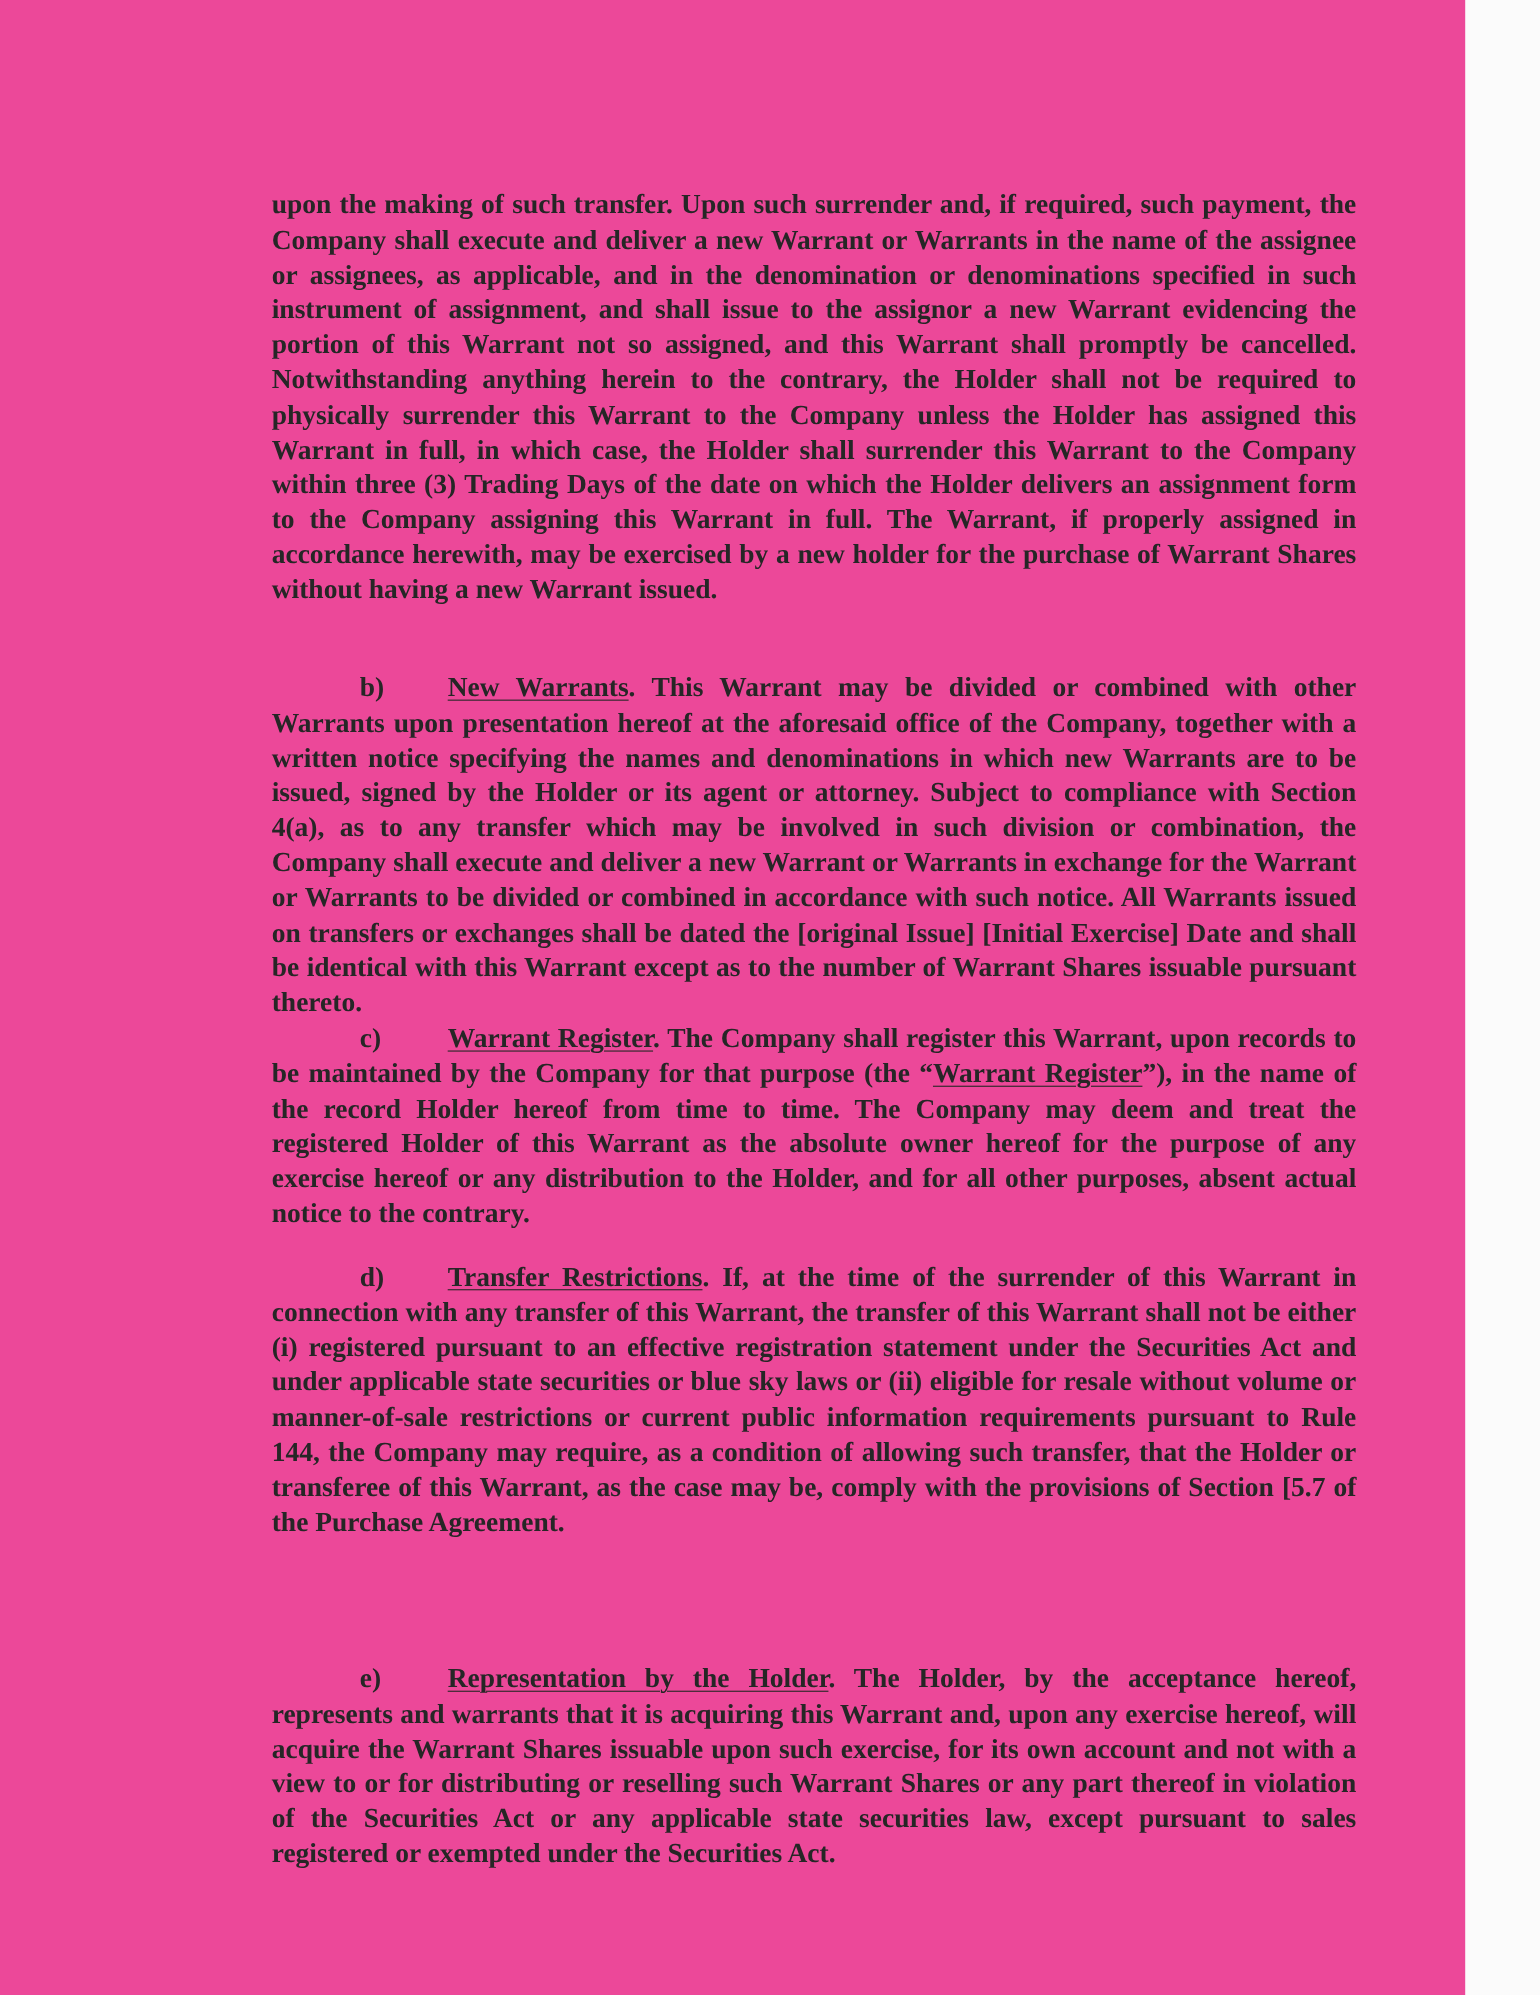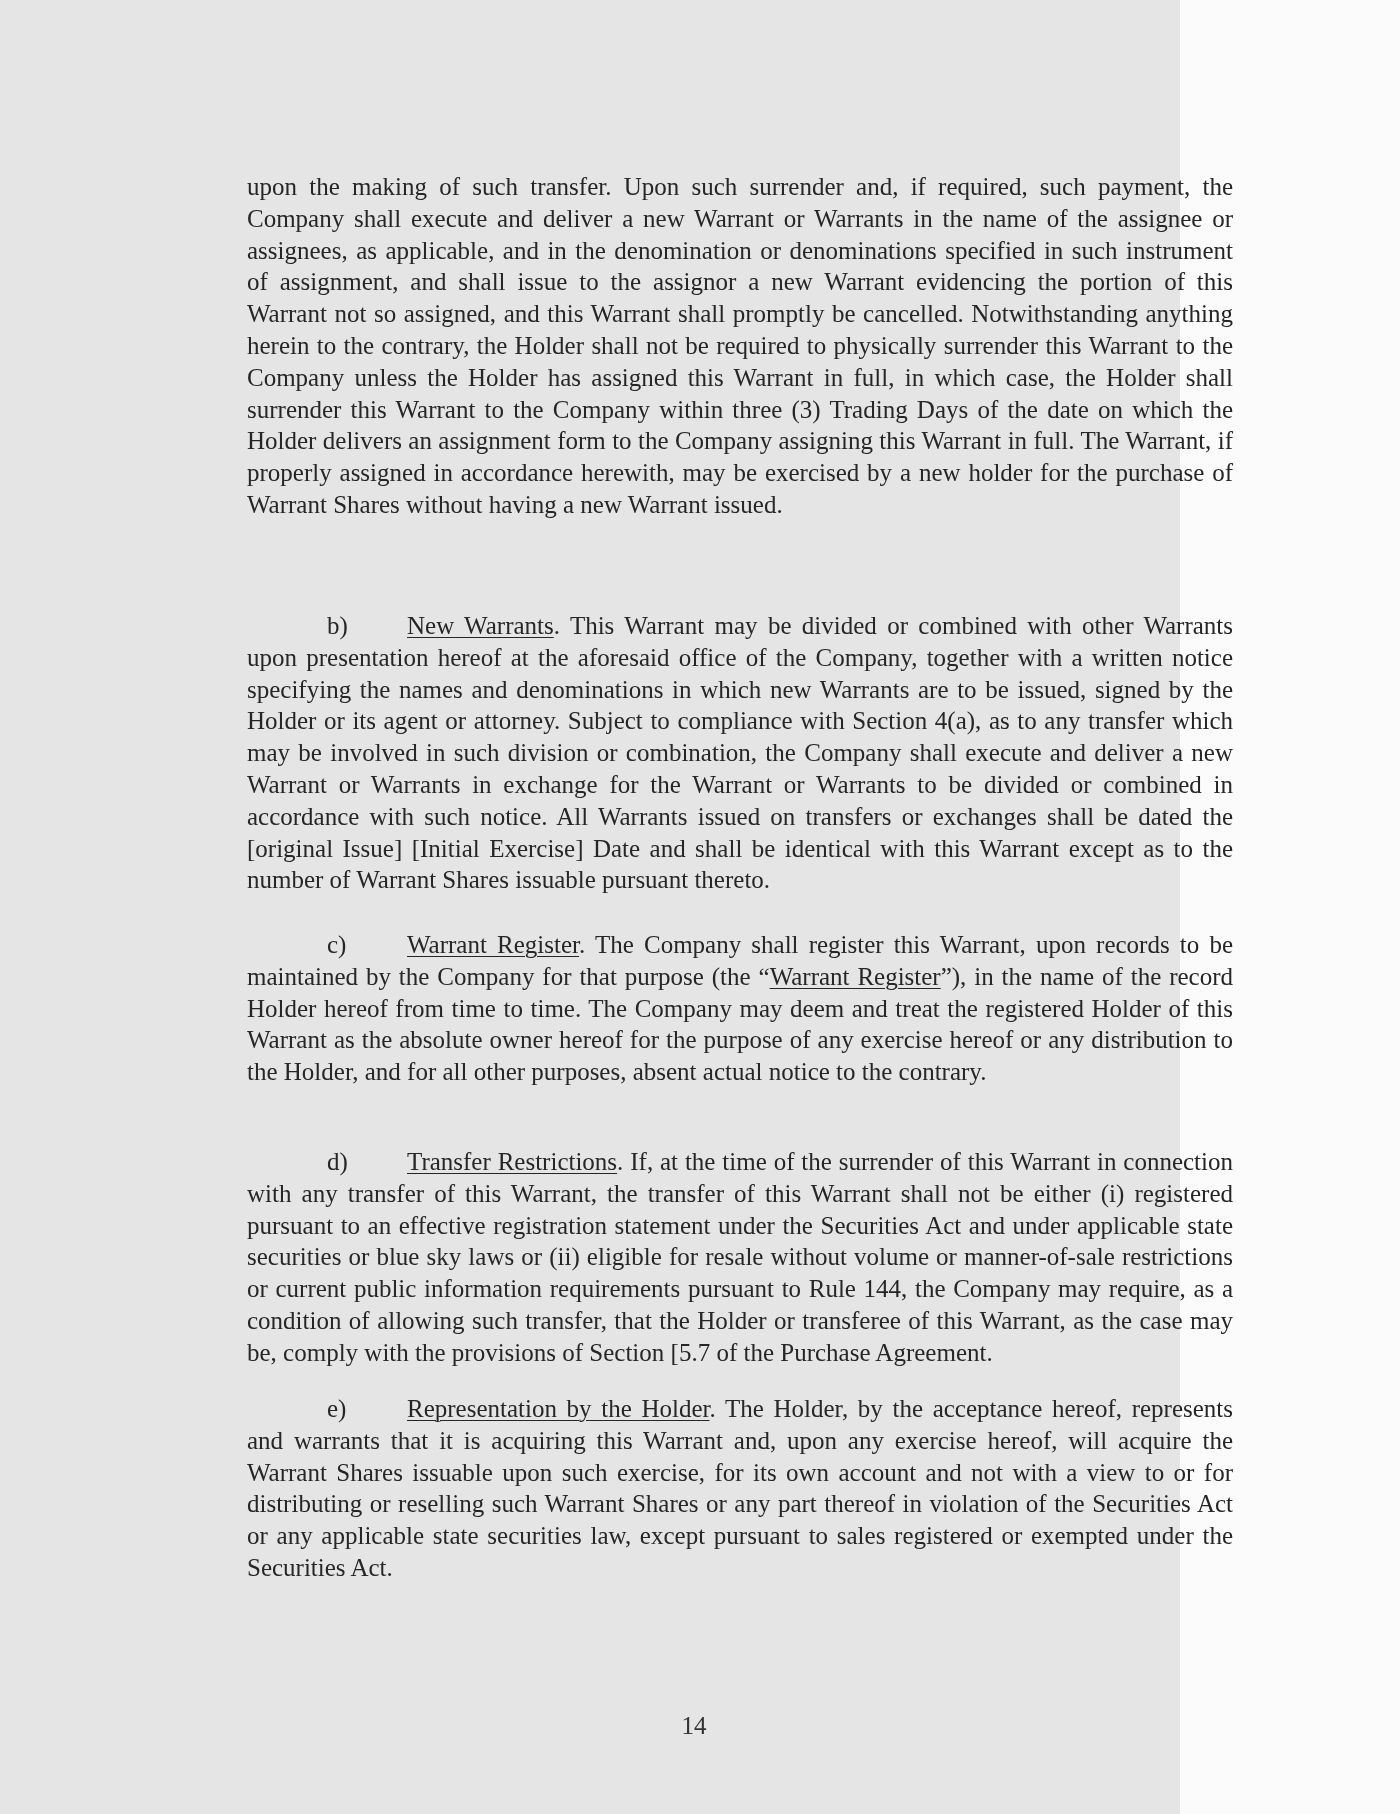--- a/index.html
+++ b/index.html
@@ -11,44 +11,45 @@
       width: 1400px;
       height: 1814px;
       position: relative;
       overflow: hidden;
       font-family: "Liberation Serif", "DejaVu Serif", serif;
       color: #262626;
     }
     .page {
       position: absolute;
       left: 0; top: 0;
-      width: 1180px;
+      width: 1332px;
       height: 1814px;
-      background: #e5e5e5;
+      background: #ec4899;
+      font-weight: bold;
     }
     .body-text {
       position: absolute;
       left: 247px;
       width: 986px;
       font-size: 25px;
       line-height: 31.8px;
       text-align: justify;
       margin: 0;
       -webkit-font-smoothing: antialiased;
     }
     .para {
       margin: 0;
       text-align: justify;
       text-align-last: left;
     }
     .para-a { top: 171px; }
     .para-b { top: 610px; }
     .para-c { top: 929px; }
     .para-d { top: 1146px; }
-    .para-e { top: 1393px; }
+    .para-e { top: 1511px; }
     .item-letter {
       display: inline-block;
       width: 80px;
       margin-left: 80px;
     }
     .heading-u {
       text-decoration: underline;
       text-decoration-thickness: 1px;
       text-underline-offset: 3px;
     }
@@ -81,17 +82,14 @@
   </p>
 
   <p class="body-text para para-d">
     <span class="item-letter">d)</span><span class="heading-u">Transfer Restrictions</span><span>. If, at the time of the surrender of this Warrant in connection with any transfer of this Warrant, the transfer of this Warrant shall not be either (i) registered pursuant to an effective registration statement under the Securities Act and under applicable state securities or blue sky laws or (ii) eligible for resale without volume or manner-of-sale restrictions or current public information requirements pursuant to Rule 144, the Company may require, as a condition of allowing such transfer, that the Holder or transferee of this Warrant, as the case may be, comply with the provisions of Section [5.7 of the Purchase Agreement.</span>
   </p>
 
   <p class="body-text para para-e">
     <span class="item-letter">e)</span><span class="heading-u">Representation by the Holder</span><span>.  The Holder, by the acceptance hereof, represents and warrants that it is acquiring this Warrant and, upon any exercise hereof, will acquire the Warrant Shares issuable upon such exercise, for its own account and not with a view to or for distributing or reselling such Warrant Shares or any part thereof in violation of the Securities Act or any applicable state securities law, except pursuant to sales registered or exempted under the Securities Act.</span>
   </p>
 
-  <div class="page-number">
-    <span>14</span>
-  </div>
 
 </div>
 
 </body></html>

